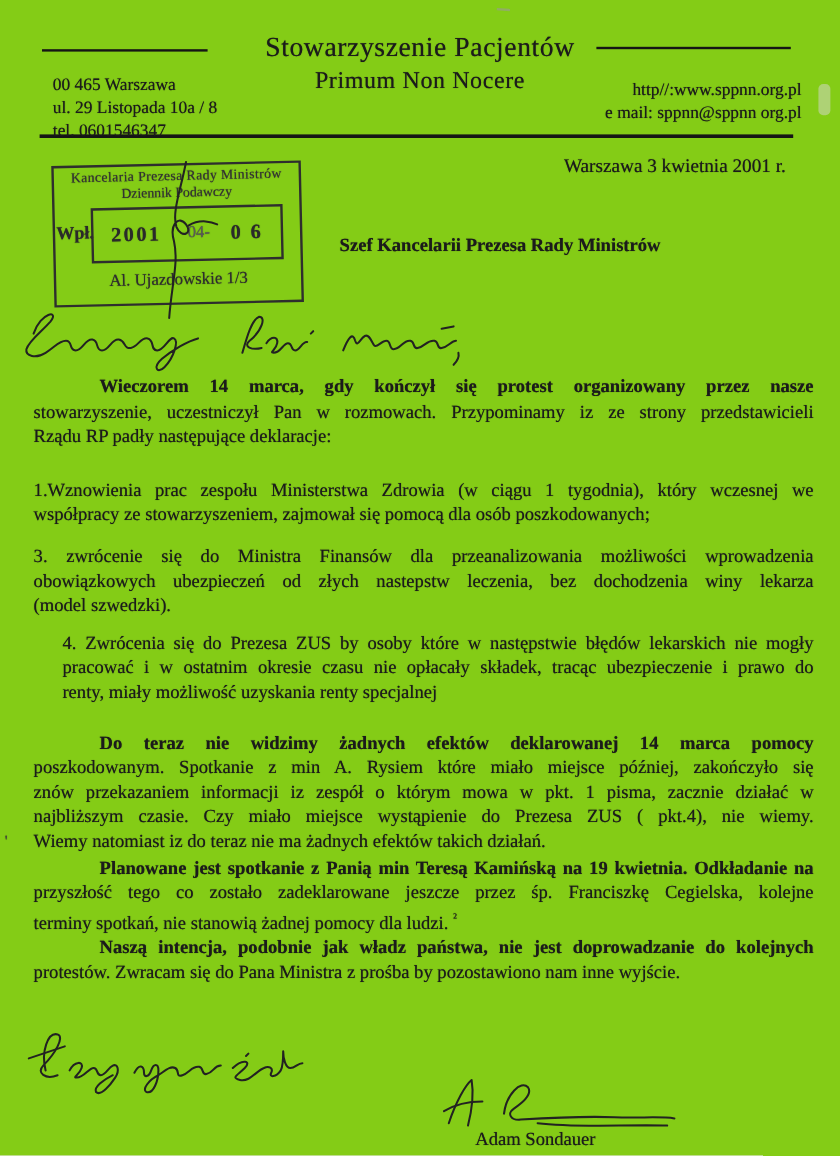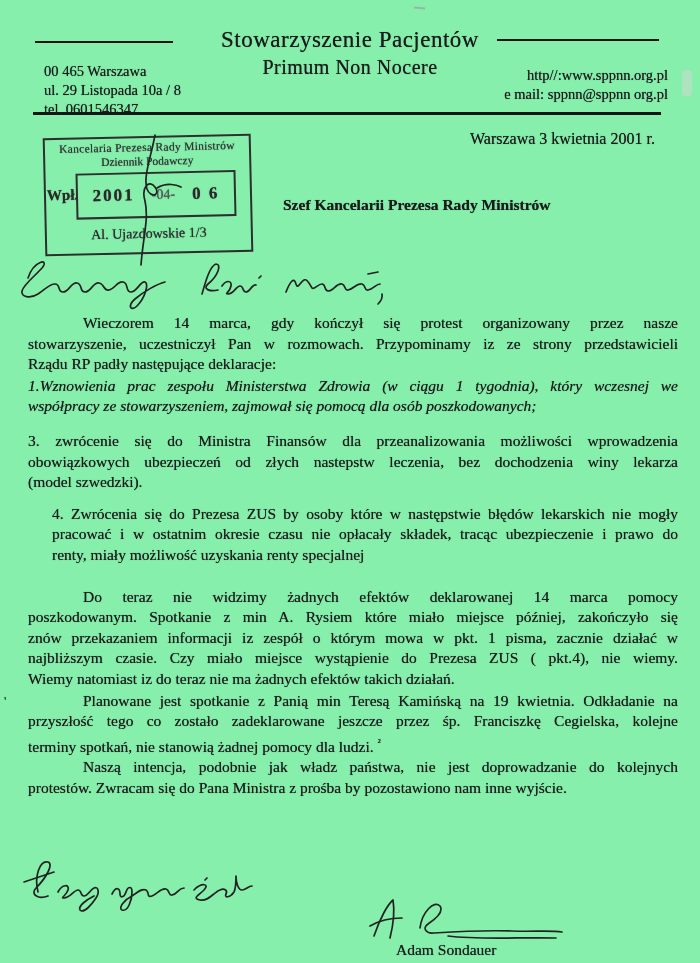--- a/index.html
+++ b/index.html
@@ -1,17 +1,17 @@
 <!DOCTYPE html>
 <html><head>
 <meta charset="utf-8">
 <style>
   html,body{margin:0;padding:0;background:#e8e8e8;}
   .page{
-    position:relative;width:700px;height:963px;background:#86efac;
+    position:relative;width:700px;height:963px;background:#84cc16;
     font-family:"Liberation Serif", serif;color:#1b1b1b;overflow:hidden;
     text-shadow:0 0 0.7px rgba(25,25,25,0.75);
   }
   .abs{position:absolute;}
   
   .org1{top:27px;left:0;width:700px;text-align:center;font-size:23px;letter-spacing:0.5px;}
   .org2{top:56px;left:0;width:700px;text-align:center;font-size:20px;letter-spacing:0.5px;}
   .rule{background:#151515;}
   .rule-left{top:41px;left:35px;width:138px;height:2px;}
   .rule-right{top:39px;left:497px;width:162px;height:2px;}
@@ -32,22 +32,22 @@
   .stamp .mo{font-size:14px;color:#5a5a5a;}
   .stamp .wpl{position:absolute;top:47px;left:1px;font-size:15px;font-weight:bold;color:#2a2a2a;}
   .stamp .adr{position:absolute;top:88px;left:0;width:100%;text-align:center;font-size:14px;color:#2e2e2e;}
   
   .placedate{top:130px;left:470px;font-size:16px;}
   .recipient{top:195px;left:283px;font-size:15.5px;font-weight:bold;line-height:19px;}
   
   .body{top:313px;left:28px;width:650px;font-size:15.5px;line-height:20.6px;}
   .line{text-align:justify;text-align-last:justify;}
   .line.last{text-align:left;text-align-last:left;}
-  .line.indent{text-indent:55px;}
-  .blk-m6{margin-top:1px;font-style:italic;}  .blk-m16{margin-top:16px;} .blk-m14{margin-top:14px;}
+  .line.indent{text-indent:55px;font-weight:bold;}
+  .blk-m6{margin-top:24px;}  .blk-m16{margin-top:16px;} .blk-m14{margin-top:14px;}
   .blk-m11{margin-top:11px;margin-left:24px;} .blk-m21{margin-top:21px;} .blk-m1{margin-top:1px;}
   .blk-m0{margin-top:0px;}
   .bold{font-weight:normal;}
   .sup{font-size:11px;vertical-align:super;}
   .name{top:941px;left:396px;font-size:15.5px;}
   
   .ink path{fill:none;stroke:#222;stroke-width:1.7;stroke-linecap:round;stroke-linejoin:round;}
   .mark-top{top:7px;left:414px;width:11px;height:2px;background:#9a9a9a;opacity:0.6;transform:rotate(4deg);}
   .mark-margin{top:693px;left:4px;font-size:13px;color:#444;}
   .smudge{top:70px;left:682px;width:10px;height:26px;background:#d8d8d4;opacity:0.5;border-radius:4px;}

